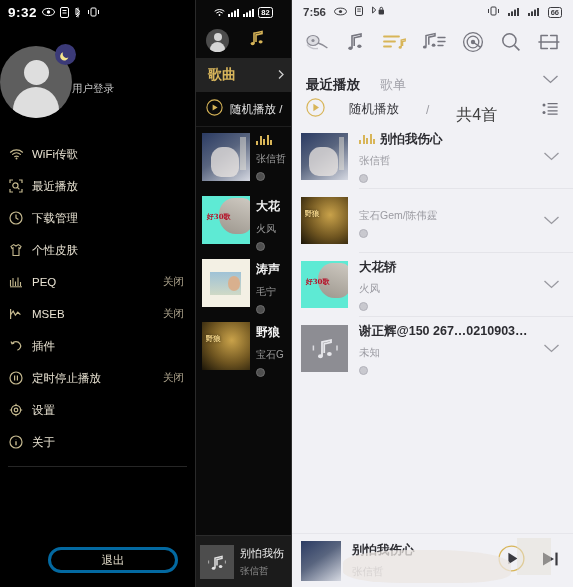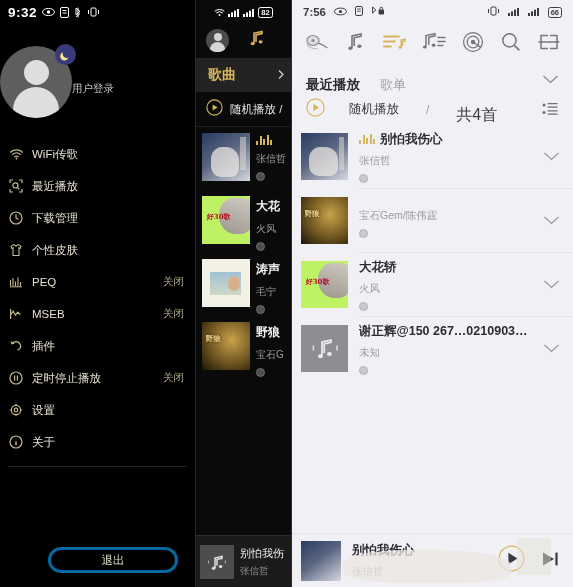--- a/index.html
+++ b/index.html
@@ -207,21 +207,21 @@
   .art-zhang { background: linear-gradient(145deg,#2b3b63 0%,#59657f 45%,#d6d9e2 100%); }
   .art-zhang:after {
     content: ""; position: absolute; left: 18%; top: 30%;
     width: 60%; height: 62%; border-radius: 40% 45% 30% 35%;
     background: rgba(235,230,225,.75);
   }
   .art-zhang:before {
     content: ""; position: absolute; right: 8%; top: 8%;
     width: 12%; height: 70%; background: rgba(230,225,215,.5);
   }
-  .art-haoge { background: #bef264; }
+  .art-haoge { background: #5eead4; }
   .art-haoge .hg-red {
     position: absolute; left: 10%; top: 34%; font-weight: bold;
     color: #b5132a; font-size: 44%; font-family: "DejaVu Serif", serif;
   }
   .art-haoge .hg-blob {
     position: absolute; right: -6%; top: 4%; width: 70%; height: 75%;
     background: linear-gradient(200deg,#cfcac2,#9c968d);
     border-radius: 45% 30% 38% 50%;
   }
   .art-taosheng { background: #f3f0e4; }

